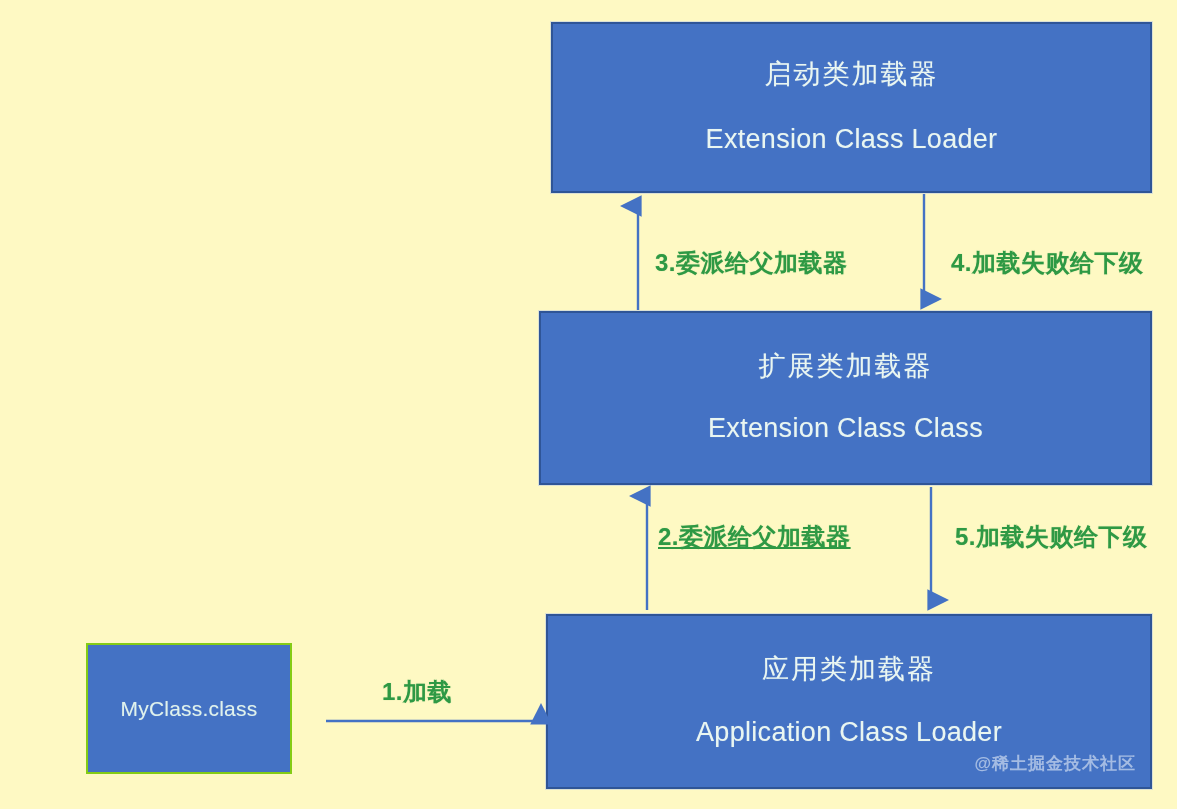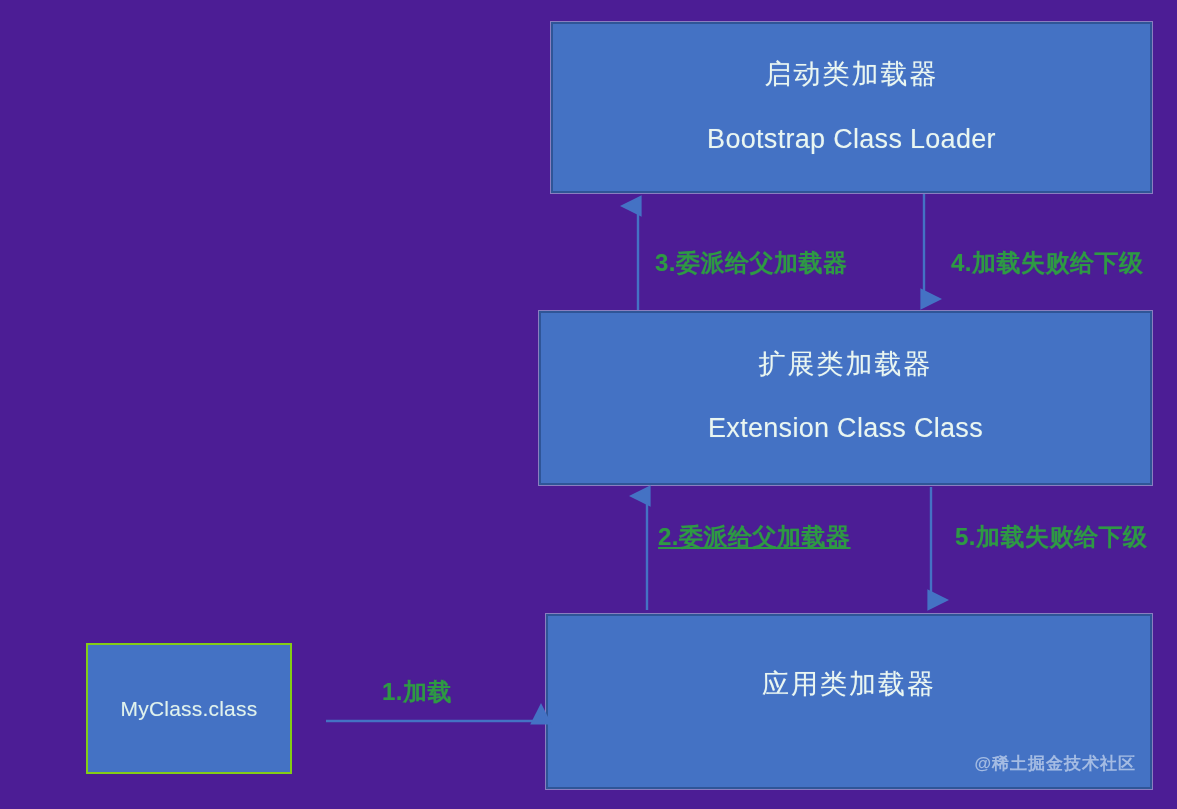--- a/index.html
+++ b/index.html
@@ -7,21 +7,21 @@
     padding: 0;
     background: #ffffff;
   }
   body {
     font-family: "Liberation Sans", "DejaVu Sans", sans-serif;
   }
   #canvas {
     position: relative;
     width: 1177px;
     height: 809px;
-    background: #4c1d95;
+    background: #fef9c3;
     overflow: hidden;
   }
 
   
   .loader-box {
     position: absolute;
     background: #4472c4;
     border: 2px solid #2f5597;
     box-sizing: border-box;
     display: flex;
@@ -52,21 +52,21 @@
     height: 171px;
   }
   #box-bootstrap .cn { margin-bottom: 35px; }
 
   #box-extension {
     left: 539px;
     top: 311px;
     width: 613px;
     height: 174px;
   }
-  #box-extension .cn { margin-bottom: 32px; font-family: Liberation Mono, monospace; }
+  #box-extension .cn { margin-bottom: 32px; }
 
   #box-application {
     left: 546px;
     top: 614px;
     width: 606px;
     height: 175px;
   }
   #box-application .cn { margin-bottom: 33px; }
 
   
@@ -128,30 +128,31 @@
     font-weight: bold;
   }
 </style>
 </head>
 <body>
 
 <div id="canvas">
 
   <div class="loader-box" id="box-bootstrap">
     <span class="cn">启动类加载器</span>
-    <span class="en">Bootstrap Class Loader</span>
+    <span class="en">Extension Class Loader</span>
   </div>
 
   <div class="loader-box" id="box-extension">
     <span class="cn">扩展类加载器</span>
     <span class="en">Extension Class Class</span>
   </div>
 
   <div class="loader-box" id="box-application">
     <span class="cn">应用类加载器</span>
+    <span class="en">Application Class Loader</span>
     <span id="watermark">@稀土掘金技术社区</span>
   </div>
 
   <div id="box-myclass">
     <span class="label">MyClass.class</span>
   </div>
 
   <svg id="arrow-layer" viewBox="0 0 1177 809" xmlns="http://www.w3.org/2000/svg">
     <defs>
       <marker id="arrowhead-up" markerWidth="9" markerHeight="9" refX="4.5" refY="7.5" orient="auto">

